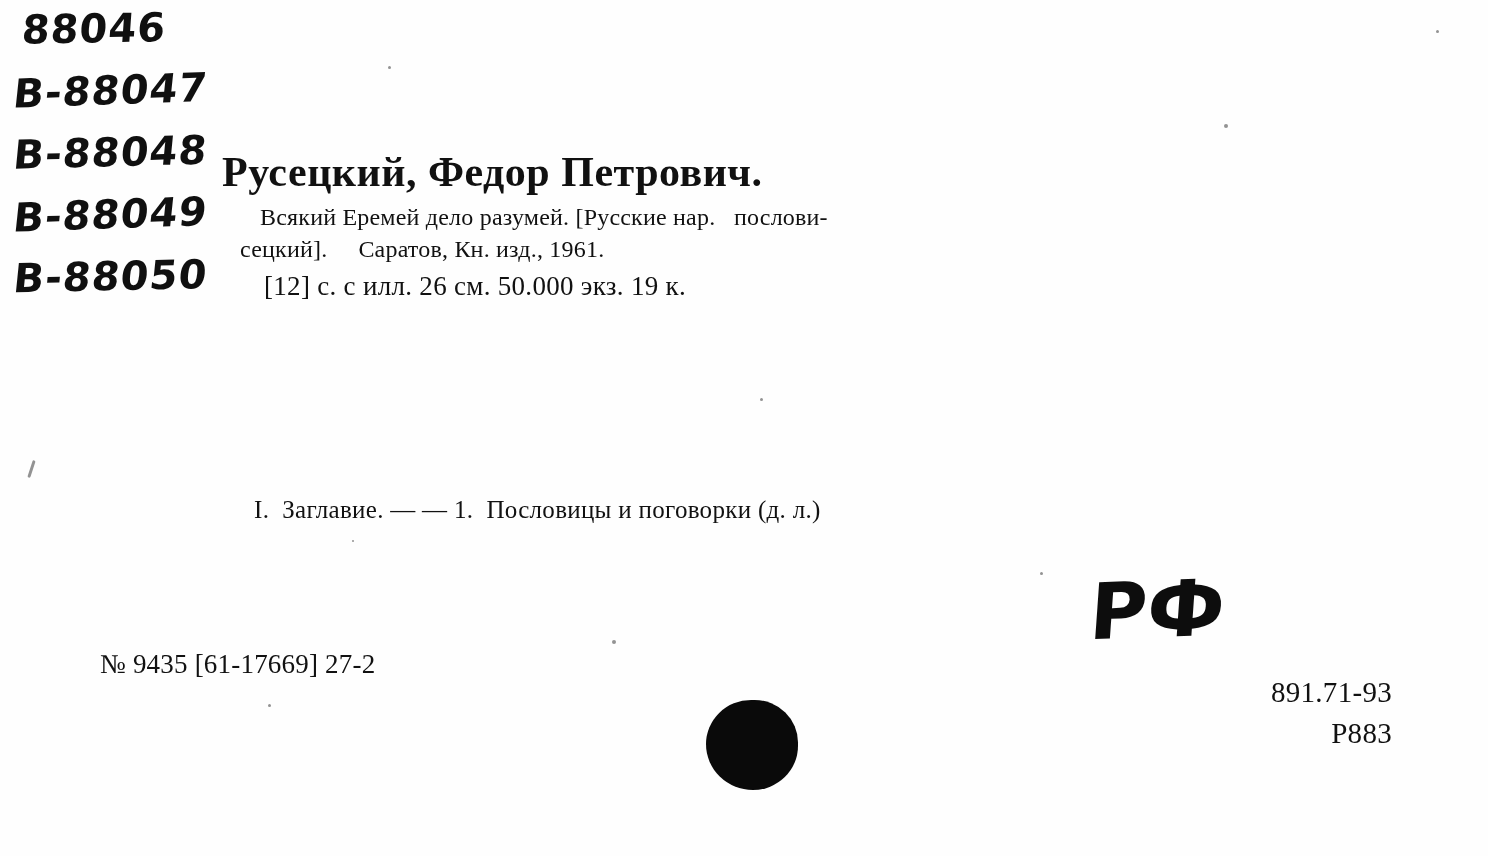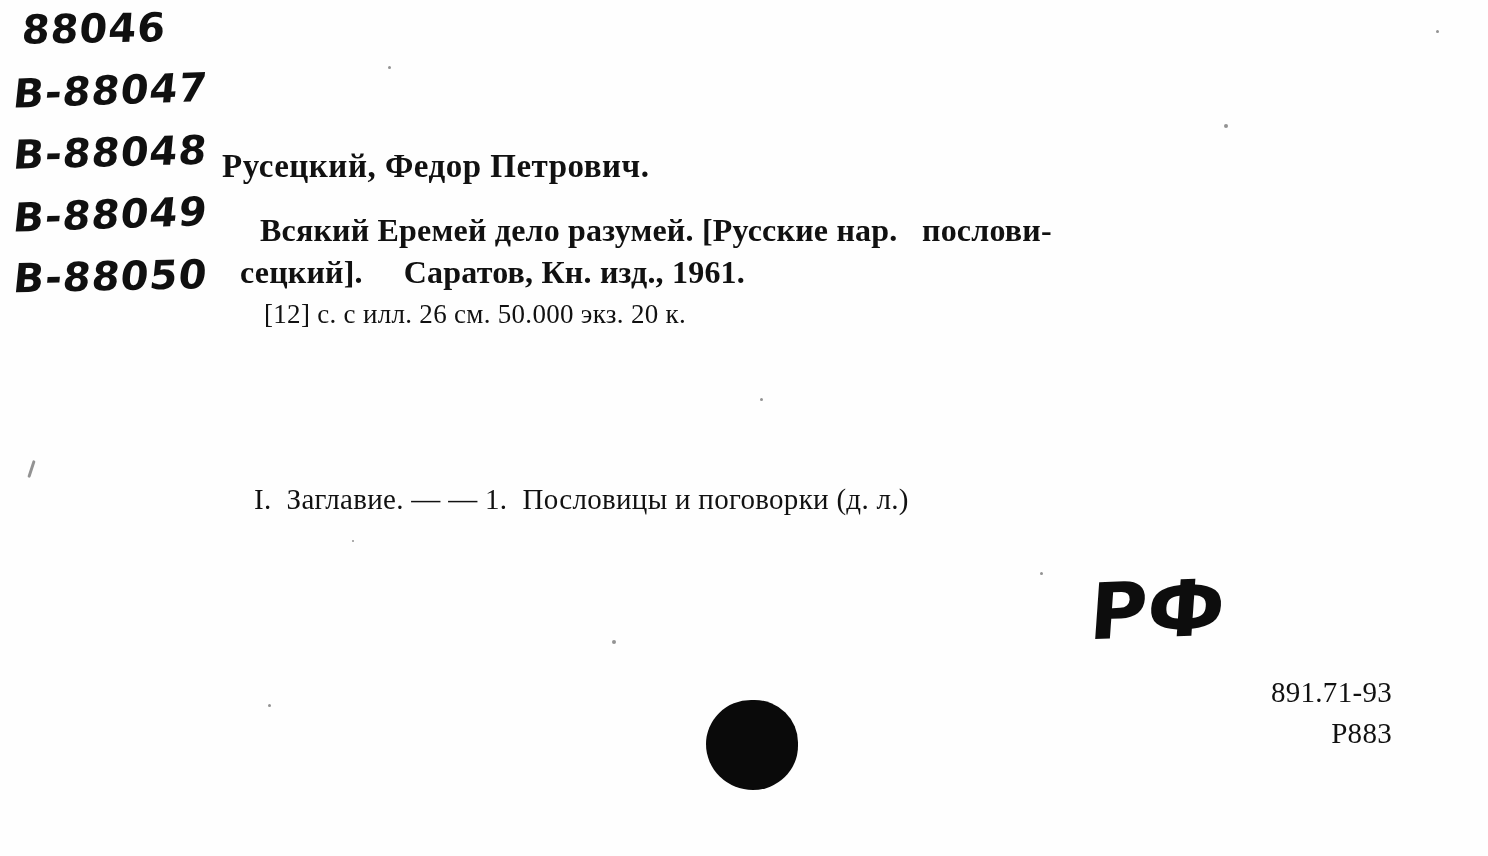--- a/index.html
+++ b/index.html
@@ -51,46 +51,45 @@
 
   
   .bib {
     position: absolute;
     left: 222px;
     top: 148px;
     width: 1200px;
   }
   .author {
     font-weight: 700;
-    font-size: 33px;
+    font-size: 42px;
     letter-spacing: .5px;
-    margin-bottom: 24px;
+    margin-bottom: 6px;
   }
   .title-block {
-    font-size: 32px;
+    font-size: 24px;
     line-height: 1.32;
     letter-spacing: .2px;
-    font-weight: bold;
   }
   .title-line { white-space: pre; }
   .title-line.first { text-indent: 38px; }
   .title-line.third { text-indent: 18px; }
   .collation {
     margin-top: 6px;
     font-size: 27px;
     text-indent: 42px;
     letter-spacing: .3px;
   }
 
   
   .tracings {
     position: absolute;
     left: 254px;
-    top: 483px;
-    font-size: 29px;
+    top: 496px;
+    font-size: 25px;
     letter-spacing: .3px;
     white-space: pre;
   }
 
   
   .footer-left {
     position: absolute;
     left: 100px;
     top: 645px;
     font-size: 27px;
@@ -154,26 +153,27 @@
     <div class="hw-line l4">В-88049</div>
     <div class="hw-line l5">В-88050</div>
   </div>
 
   <div class="bib">
     <div class="author">Русецкий, Федор Петрович.</div>
     <div class="title-block">
       <div class="title-line first">Всякий Еремей дело разумей. [Русские нар.   послови-</div>
       <div class="title-line third">сецкий].     Саратов, Кн. изд., 1961.</div>
     </div>
-    <div class="collation">[12] с. с илл.     26 см.     50.000 экз. 20 к.</div>
+    <div class="collation">[12] с. с илл.     26 см.     50.000 экз. 19 к.</div>
   </div>
 
   <div class="tracings">I.  Заглавие. — — 1.  Пословицы и поговорки (д. л.)</div>
 
   <div class="footer-left">
+    <div>№ 9435 [61-17669] 27-2</div>
   </div>
 
   <div class="footer-right">
     <div>891.71-93</div>
     <div>Р883</div>
   </div>
 
   <div class="rf-mark">РФ</div>
 
   <div class="blot"></div>

